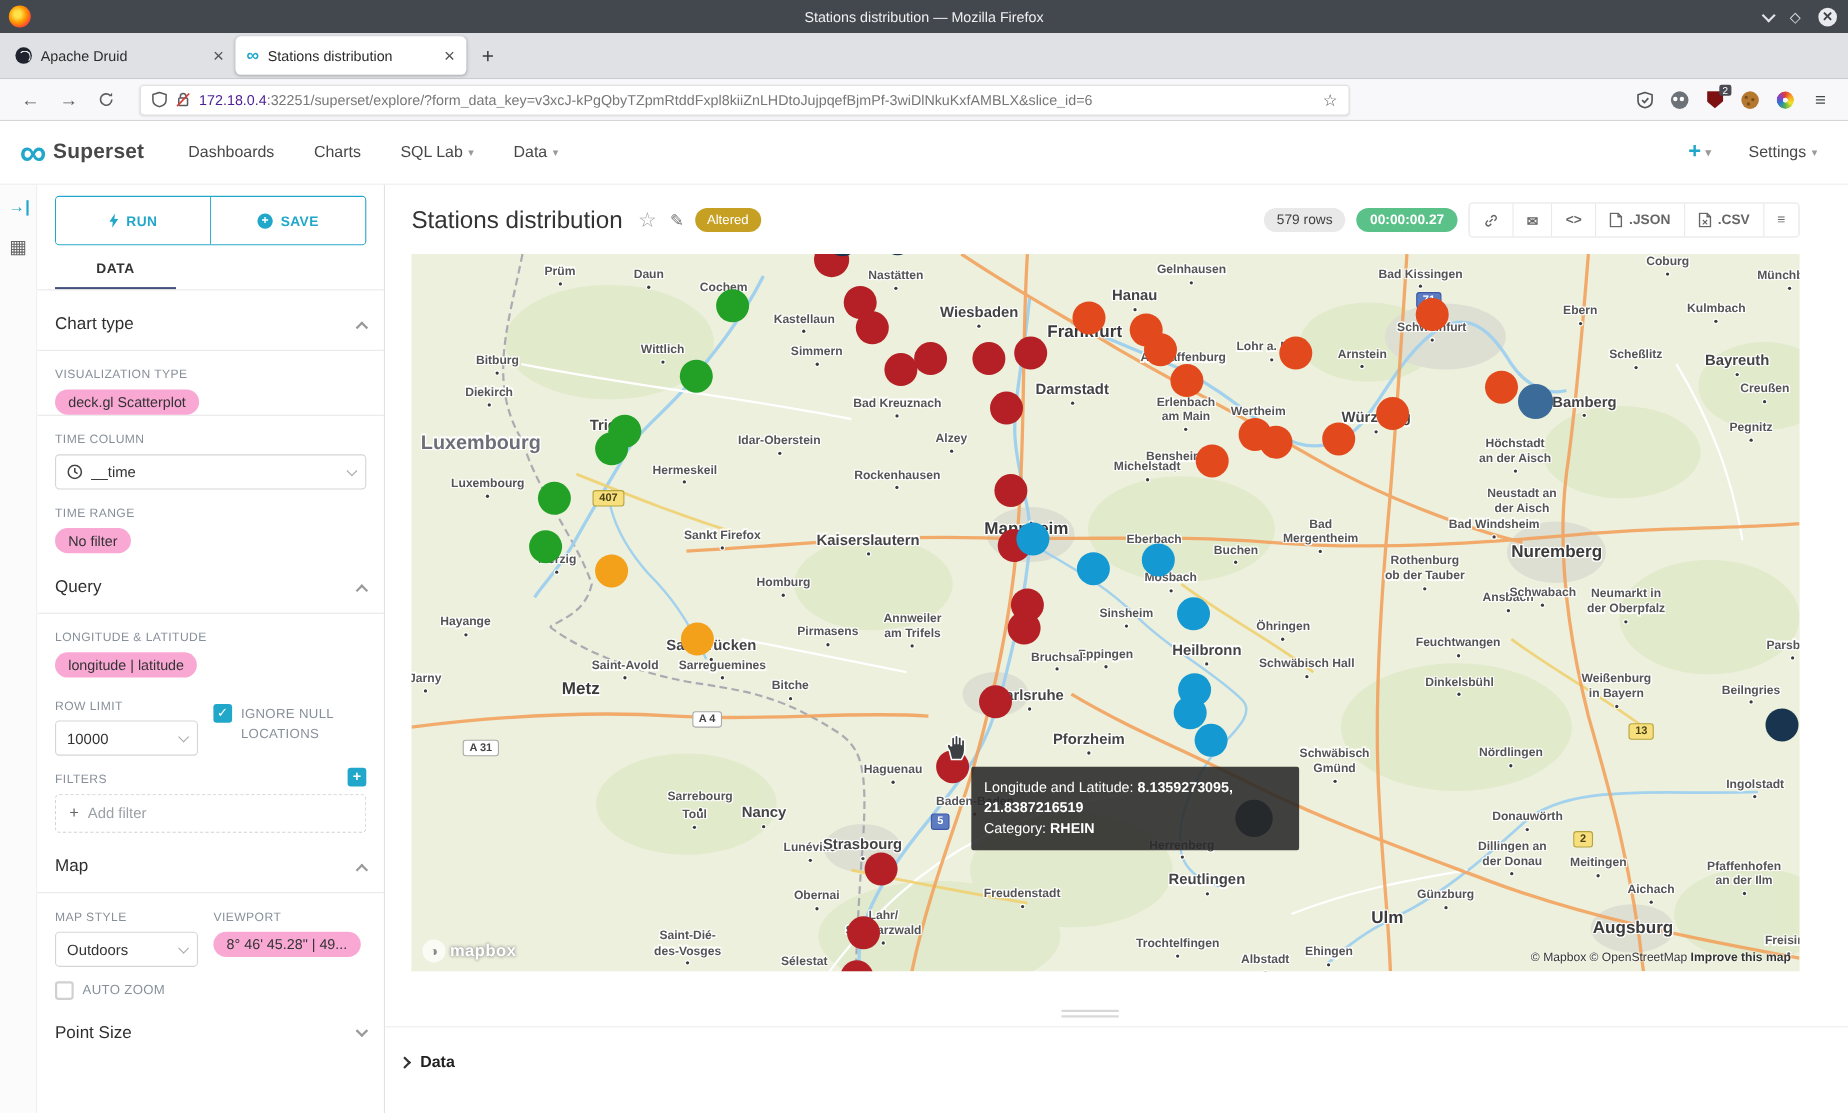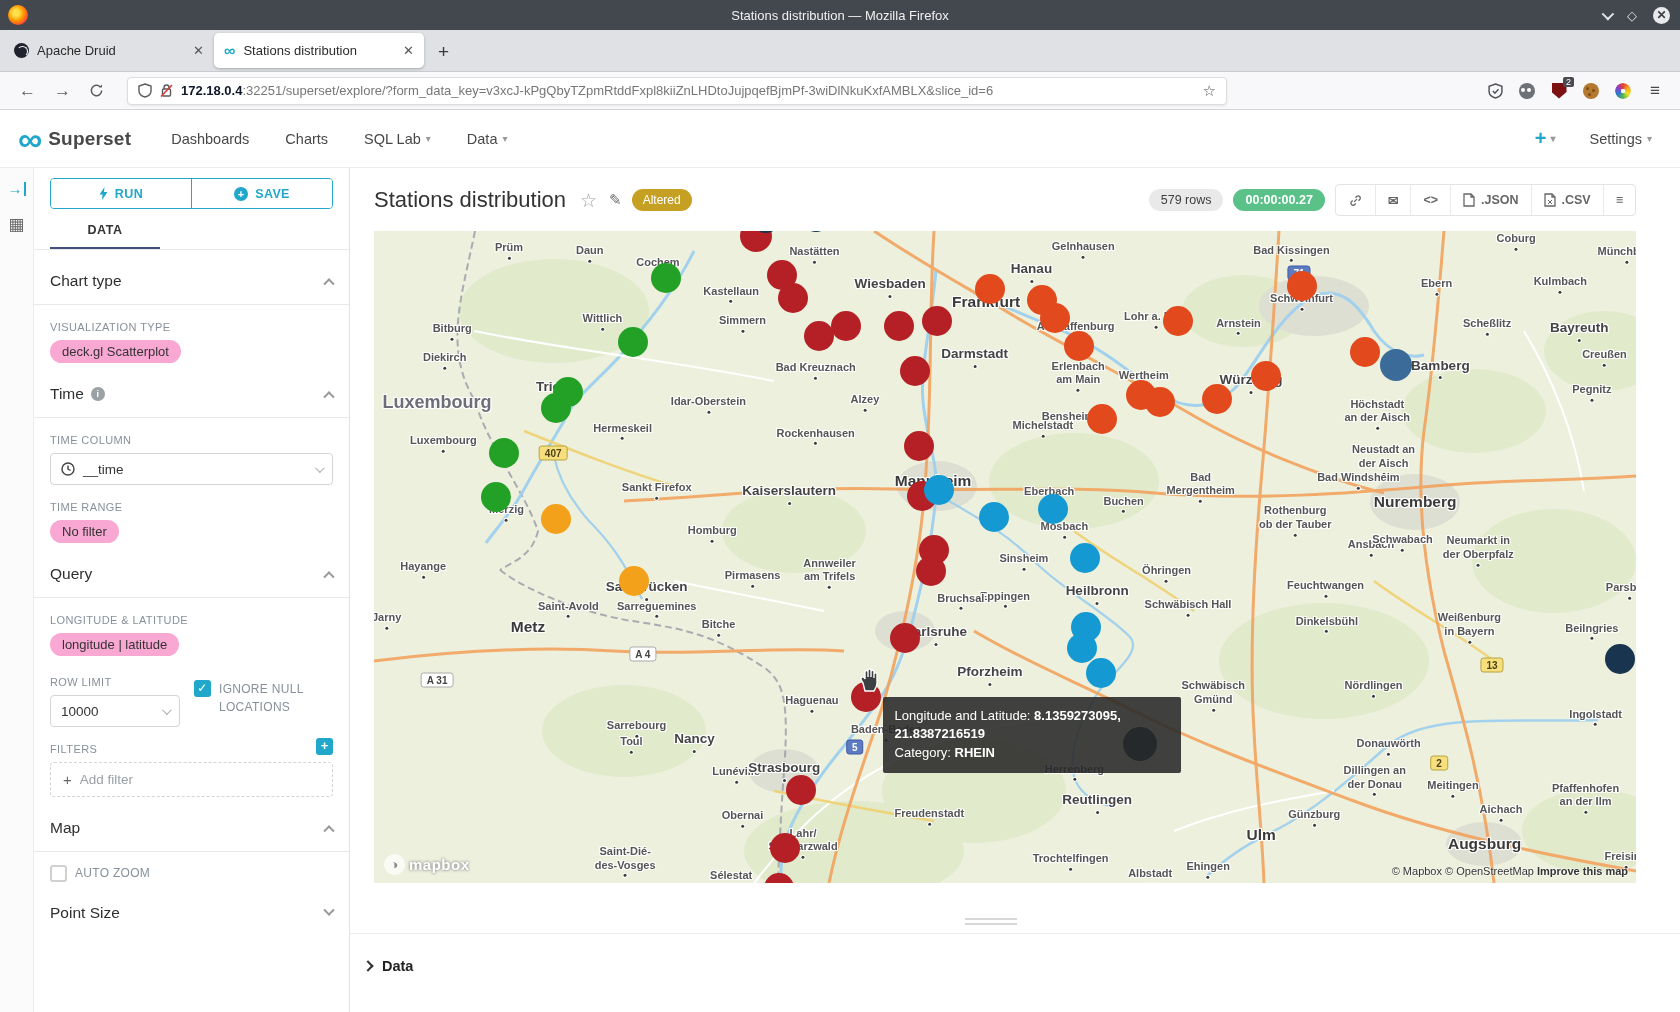--- a/index.html
+++ b/index.html
@@ -23,21 +23,21 @@
   .fav-druid { width:15px; height:15px; border-radius:50%; background:#20222e; position:relative; flex:none; }
   .fav-druid::after { content:""; position:absolute; left:3px; top:3px; width:9px; height:9px; border-radius:50%; border:1.5px solid #fff; border-left-color:transparent; border-bottom-color:transparent; }
   .fav-superset { color:#20a7c9; font-weight:bold; font-size:16px; line-height:15px; flex:none; }
   .newtab { font-size:19px; color:#3a3a3a; margin:0 0 8px 14px; }
 
   
   .urlrow { height:38px; background:#f8f8fa; display:flex; align-items:center; padding:0 10px; border-bottom:1px solid #d4d5d9; }
   .navbtn { font-size:17px; color:#5b5b60; margin:0 9px; }
   .urlfield { flex:0 0 1100px; height:28px; margin-left:14px; background:#fff; border:1px solid #ddd; border-radius:4px; box-shadow:0 1px 2px rgba(0,0,0,.08); display:flex; align-items:center; padding:0 10px; gap:8px; }
   .urltext { font-size:13px; color:#777; white-space:nowrap; overflow:hidden; flex:1; }
-  .urltext b { color:#0f172a; font-weight:bold; }
+  .urltext b { color:#4c1d95; font-weight:normal; }
   .urlstar { color:#555; font-size:15px; }
   .ext-icons { display:flex; align-items:center; gap:14px; margin-left:auto; margin-right:6px; }
   .exticon { width:18px; height:18px; display:flex; align-items:center; justify-content:center; position:relative; }
   .icon-mask { width:16px; height:16px; border-radius:50%; background:#6d7278; position:relative; }
   .icon-mask::after { content:""; position:absolute; top:5px; left:2px; width:4px; height:4px; border-radius:50%; background:#fff; box-shadow:6px 0 0 #fff; }
   .icon-ublock { width:15px; height:16px; background:#7d1111; clip-path:polygon(0 0,100% 0,100% 60%,50% 100%,0 60%); }
   .icon-ublock-badge { position:absolute; top:-5px; right:-6px; background:#4a4a52; color:#fff; font-size:9px; padding:0 3px; border-radius:2px; }
   .icon-cookie { width:16px; height:16px; border-radius:50%; background:#b5782f; position:relative; }
   .icon-cookie::after { content:""; position:absolute; top:4px; left:3px; width:3px; height:3px; border-radius:50%; background:#7a4d1b; box-shadow:6px 2px 0 #7a4d1b, 2px 6px 0 #7a4d1b; }
   .icon-pin { width:16px; height:16px; border-radius:50%; background:conic-gradient(#e4412f,#f5a623,#efe32a,#59b54c,#2a79d0,#8b3fc6,#e4412f); -webkit-mask:radial-gradient(circle, transparent 0 2px, #000 2.5px); mask:radial-gradient(circle, transparent 0 2px, #000 2.5px); }
@@ -55,21 +55,21 @@
   .plusbtn { color:#20a7c9; font-size:20px; font-weight:bold; display:flex; align-items:center; gap:4px; }
   .settings { font-size:14.5px; color:#484848; display:flex; align-items:center; gap:5px; }
 
   
   .main { display:flex; height:844px; }
   .rail { width:34px; background:#fbfbfb; border-right:1px solid #ececec; padding-top:14px; display:flex; flex-direction:column; align-items:center; gap:18px; }
   .rail-expand { color:#20a7c9; font-size:15px; font-weight:bold; border-right:2px solid #20a7c9; padding-right:1px; line-height:14px; }
   .rail-grid { color:#666; font-size:17px; }
 
   .panel { width:316px; border-right:1px solid #e2e2e2; padding:0 16px; overflow:hidden; background:#fff; }
-  .runsave { display:flex; margin-top:10px; height:31px; border:1px solid #20a7c9; border-radius:4px; overflow:hidden; }
+  .runsave { display:flex; margin-top:10px; height:45px; border:1px solid #20a7c9; border-radius:4px; overflow:hidden; }
   .runsave > div { flex:1; display:flex; align-items:center; justify-content:center; gap:7px; font-size:12.5px; font-weight:bold; color:#20a7c9; letter-spacing:.4px; background:#fff; }
   .runsave > div:first-child { border-right:1px solid #20a7c9; }
   .pluscircle { width:14px; height:14px; border-radius:50%; background:#20a7c9; color:#fff; font-size:11px; line-height:14px; text-align:center; font-weight:bold; }
   .datatab { margin-top:14px; width:110px; text-align:center; font-size:12.5px; font-weight:bold; color:#333; letter-spacing:.5px; padding-bottom:10px; border-bottom:2px solid #444e7c; }
   .tabline { height:1px; background:#e8e8e8; margin:0 -16px; }
   .sect { display:flex; align-items:center; justify-content:space-between; margin-top:22px; padding-bottom:14px; }
   .sect-title { font-size:15.5px; color:#2f2f2f; display:flex; align-items:center; gap:7px; }
   .info-i { width:14px; height:14px; border-radius:50%; background:#9aa2a6; color:#fff; font-size:9px; display:inline-flex; align-items:center; justify-content:center; font-weight:bold; }
   .chev-up, .chev-dn { width:8px; height:8px; border-right:2px solid #999; border-bottom:2px solid #999; }
   .chev-up { transform:rotate(-135deg) translate(-2px,-2px); }
@@ -264,27 +264,20 @@
 
     <div class="sect">
       <span class="sect-title">Chart type</span>
       <span class="chev-up"></span>
     </div>
     <div class="divider"></div>
 
     <div class="lbl">VISUALIZATION TYPE</div>
     <span class="pill">deck.gl Scatterplot</span>
 
-    <div class="sect">
-      <span class="sect-title">
-          <span>Time</span>
-          <span class="info-i">i</span>
-        </span>
-      <span class="chev-up"></span>
-    </div>
     <div class="divider"></div>
 
     <div class="lbl">TIME COLUMN</div>
     <div class="select">
       <span class="icon-svg">
         <svg width="14" height="14" viewBox="0 0 14 14">
             <circle cx="7" cy="7" r="6" fill="none" stroke="#444" stroke-width="1.4"></circle>
             <path d="M7 3.5 V7 L9.5 8.5" fill="none" stroke="#444" stroke-width="1.4"></path>
           </svg>
       </span>
@@ -325,20 +318,33 @@
       <span class="pf">+</span>
       <span>Add filter</span>
     </div>
 
     <div class="sect">
       <span class="sect-title">Map</span>
       <span class="chev-up"></span>
     </div>
     <div class="divider"></div>
 
+    <div class="row2">
+      <div style="flex:0 0 130px;">
+        <div class="lbl">MAP STYLE</div>
+        <div class="select">
+          <span>Outdoors</span>
+          <span class="sel-chev"></span>
+        </div>
+      </div>
+      <div>
+        <div class="lbl">VIEWPORT</div>
+        <span class="pill">8° 46' 45.28" | 49...</span>
+      </div>
+    </div>
     <div class="cb-row" style="margin-top:12px; align-items:center;">
       <span class="cb off"></span>
       <span>AUTO ZOOM</span>
     </div>
 
     <div class="sect">
       <span class="sect-title">Point Size</span>
       <span class="chev-dn"></span>
     </div>
   </div>

